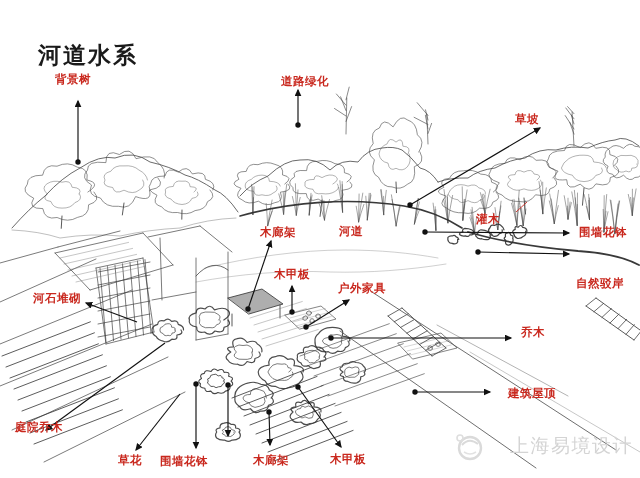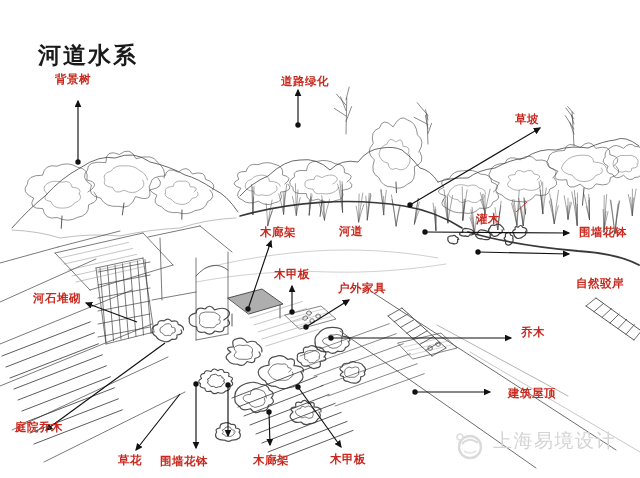--- a/index.html
+++ b/index.html
@@ -14,21 +14,21 @@
     font-size:23px;font-weight:800;color:#1a1a1a;letter-spacing:2px;
     white-space:nowrap;
   }
   .ann-label{
     position:absolute;transform:translate(-50%,-50%);
     font-size:11.5px;font-weight:700;color:var(--label-red,#c9281e);
     letter-spacing:0.5px;white-space:nowrap;line-height:1;
   }
   .watermark{
     position:absolute;left:452px;top:428px;width:186px;height:36px;
-    display:flex;align-items:flex-start;gap:7px;color:var(--wm-gray,#d4d4d4);
+    display:flex;align-items:center;gap:24px;color:var(--wm-gray,#d4d4d4);
   }
   .wtext{font-size:19px;letter-spacing:1.5px;white-space:nowrap;font-weight:400;}
 </style>
 </head>
 <body>
 
 <div class="stage" style="--label-red: #c9281e; --wm-gray: #d4d4d4;">
 
   <svg id="sketch" class="layer" viewBox="0 0 640 478">
       <path d="M12 228 Q29.5 208.3 45 196 Q61.9 177.5 80 168 Q99.6 154.7 115 158 Q133.9 150.2 150 162 Q170.1 166.5 185 175 Q197.1 178.0 215 190 Q225.9 194.3 238 212" fill="none" stroke="#474747" stroke-width="0.9" stroke-opacity="0.9" stroke-linecap="round" stroke-linejoin="round"></path>

